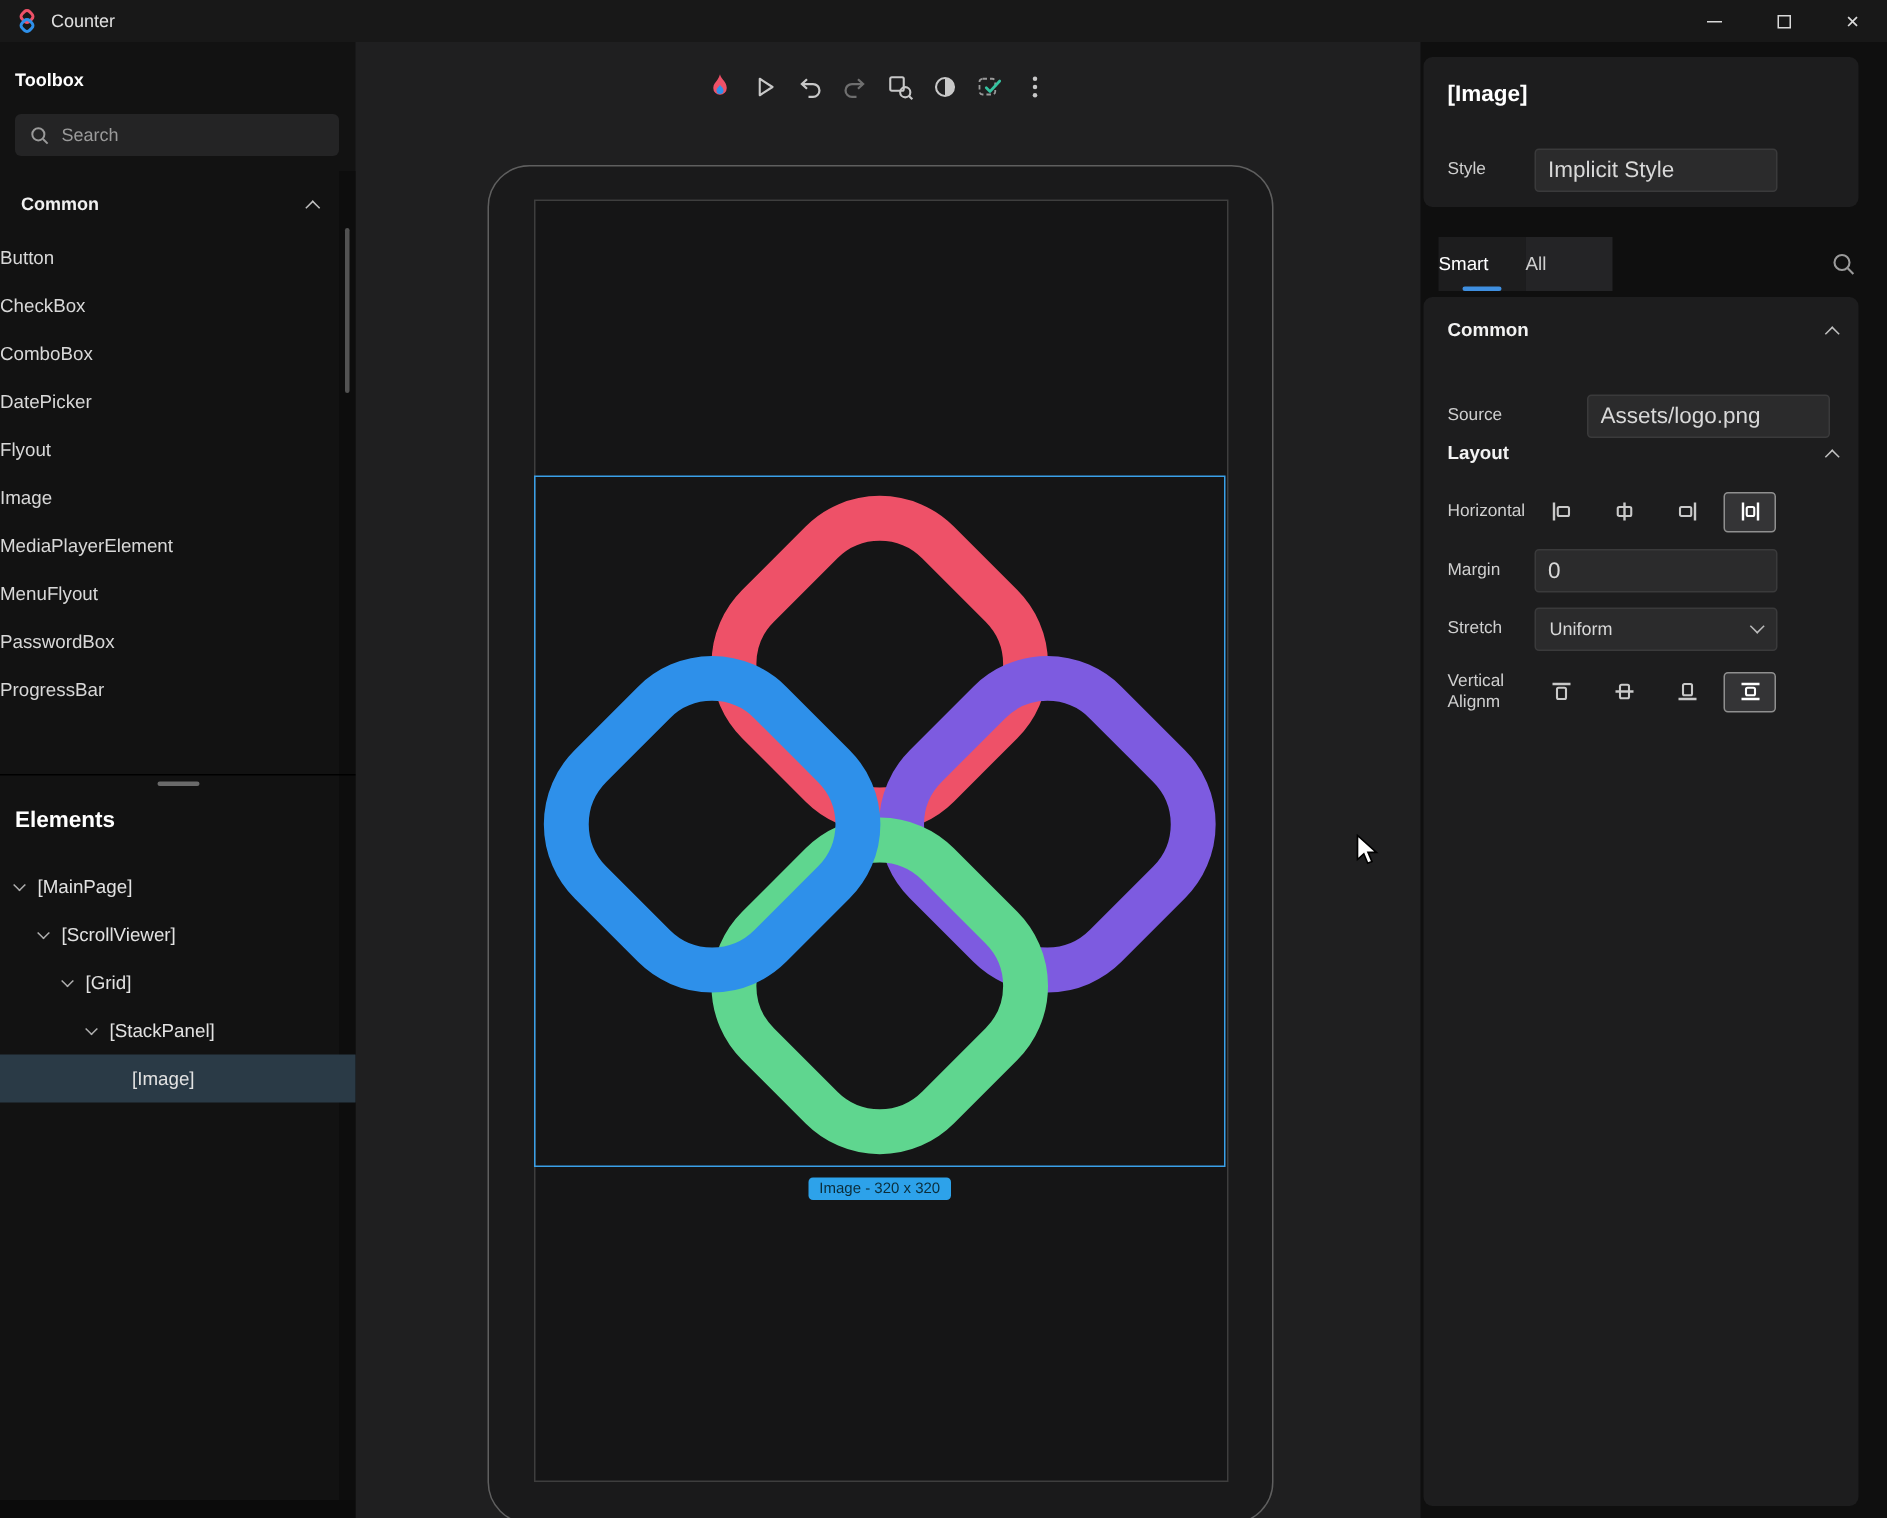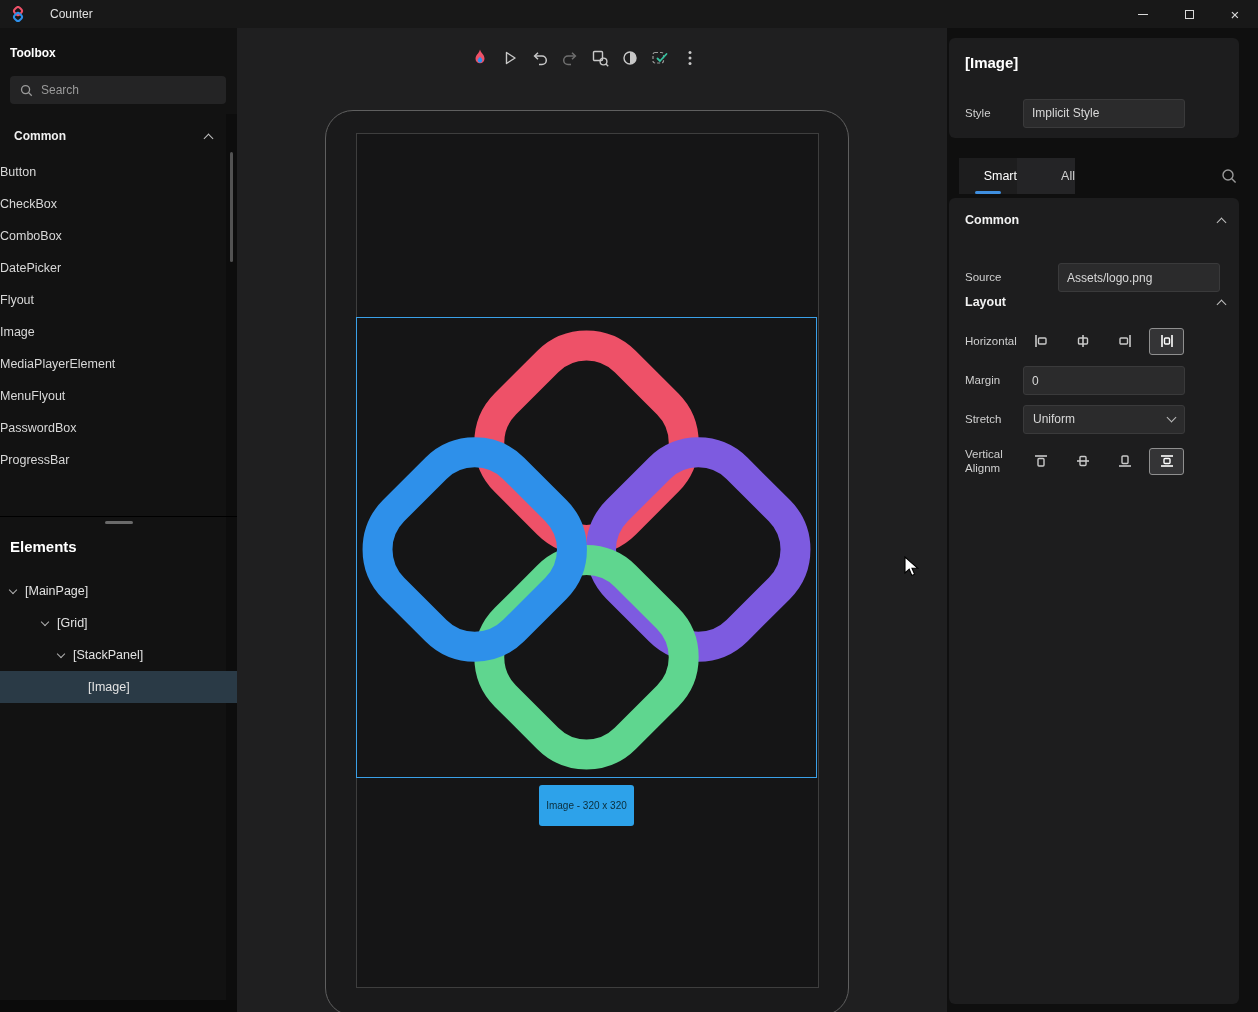--- a/index.html
+++ b/index.html
@@ -1,20 +1,20 @@
 <!DOCTYPE html>
 <html><head>
 <meta charset="utf-8">
 <style>
   * { margin:0; padding:0; box-sizing:border-box; }
   html,body { width:1258px; height:1012px; overflow:hidden; }
   body { position:relative; background:#1f1f20; font-family:"Liberation Sans", sans-serif; color:#e6e6e6; }
 
   
-  .titlebar { position:absolute; left:0; top:0; width:1258px; height:28px; background:#181818; display:flex; align-items:center; z-index:50;gap:16px; }
+  .titlebar { position:absolute; left:0; top:0; width:1258px; height:28px; background:#181818; display:flex; align-items:center; z-index:50; }
   .app-icon { margin-left:10px; width:16px; height:16px; }
   .app-title { margin-left:8px; font-size:12px; color:#e0e0e0; }
   .win-controls { margin-left:auto; display:flex; height:28px; }
   .win-btn { width:46px; height:28px; display:flex; align-items:center; justify-content:center; color:#d9d9d9; }
   .glyph-min { width:10px; height:1px; background:#d9d9d9; }
   .glyph-max { width:9px; height:9px; border:1px solid #d9d9d9; }
   .glyph-close { font-size:15px; line-height:1; }
 
   
   .sidebar { position:absolute; left:0; top:28px; width:237px; height:984px; background:#121212; z-index:10; }
@@ -42,32 +42,32 @@
 
   
   .canvas { position:absolute; left:237px; top:28px; width:710px; height:984px; background:#1f1f20; overflow:hidden; }
   .dtoolbar { position:absolute; left:233px; top:16px; height:28px; display:flex; align-items:center; gap:10px; }
   .dt-icon { width:20px; height:20px; display:flex; align-items:center; justify-content:center; }
   .device { position:absolute; left:88px; top:82px; width:524px; height:906px; border:1px solid #5f5f5f; border-radius:28px; background:#1a1a1b; }
   .page { position:absolute; left:30px; top:22px; width:463px; height:855px; border:1px solid #3e3e3e; background:#151516; }
   .selection { position:absolute; left:119px; top:289px; width:461px; height:461px; border:1.5px solid #3aa0e8; overflow:hidden; }
   .selection svg { display:block; width:100%; height:100%; }
   .badge-wrap { position:absolute; left:119px; top:757px; width:461px; display:flex; justify-content:center; }
-  .badge { background:#2da2ea; color:#0b2d3a; font-size:10px; padding:15px 7px; border-radius:3px; }
+  .badge { background:#2da2ea; color:#0b2d3a; font-size:10px; padding:2px 7px; border-radius:3px; }
 
   
   .inspector { position:absolute; left:947px; top:28px; width:311px; height:984px; background:#0f0f0f; }
   .card { position:absolute; left:2px; width:290px; background:#1d1d1e; border-radius:6px; }
   .card1 { top:10px; height:100px; }
   .insp-title { position:absolute; left:16px; top:16px; font-size:15px; font-weight:bold; color:#fff; }
   .row-style { position:absolute; left:16px; top:60px; right:14px; height:30px; display:flex; align-items:center; }
   .prop-label { width:58px; font-size:11.5px; color:#cfcfcf; line-height:1.25; overflow-wrap:anywhere; flex:none; }
-  .prop-input { width:162px; height:29px; background:#2b2b2c; border:1px solid #3a3a3b; border-radius:3px; color:#d8d8d8; font-size:12px; padding:0 8px; font-family:"Liberation Sans", sans-serif; outline:none; }
+  .prop-input { width:162px; height:29px; background:#2b2b2c; border:1px solid #3a3a3b; border-radius:3px; color:#d8d8d8; font-size:15px; padding:0 8px; font-family:"Liberation Sans", sans-serif; outline:none; }
   .tabs { position:absolute; left:12px; top:130px; height:36px; display:flex; }
-  .tab { width:58px; height:36px; display:flex; align-items:center; justify-content:flex-end; font-size:12.5px; position:relative; color:#cfcfcf; }
+  .tab { width:58px; height:36px; display:flex; align-items:center; justify-content:flex-start; font-size:12.5px; position:relative; color:#cfcfcf; }
   .tab.active { color:#fff; background:#1d1d1e; }
   .tab.inactive { background:#242426; }
   .tab-underline { position:absolute; bottom:0; left:16px; width:26px; height:3px; background:#3f8fe0; border-radius:2px; }
   .tabs-search { position:absolute; right:20px; top:139px; width:18px; height:18px; }
   .card2 { top:170px; bottom:8px; }
   .sec-hdr { position:absolute; left:16px; right:14px; height:28px; display:flex; align-items:center; }
   .sec-hdr .sec-label { font-size:12.5px; font-weight:bold; color:#f2f2f2; }
   .p-row { position:absolute; left:16px; right:12px; display:flex; align-items:center; }
   .dropdown { width:162px; height:29px; background:#2b2b2c; border:1px solid #3a3a3b; border-radius:3px; display:flex; align-items:center; padding:0 9px; font-size:12px; color:#d8d8d8; }
   .dropdown .chev { margin-left:auto; border-color:#bbb; }
@@ -137,20 +137,24 @@
     <div class="grip"></div>
   </div>
 
   <div class="elements-title">Elements</div>
 
   <div class="tree">
     <div class="tree-row" style="padding-left:10px;">
       <span class="tchev"></span>
       <span>[MainPage]</span>
     </div>
+    <div class="tree-row" style="padding-left:26px;">
+      <span class="tchev"></span>
+      <span>[ScrollViewer]</span>
+    </div>
     <div class="tree-row" style="padding-left:42px;">
       <span class="tchev"></span>
       <span>[Grid]</span>
     </div>
     <div class="tree-row" style="padding-left:58px;">
       <span class="tchev"></span>
       <span>[StackPanel]</span>
     </div>
     <div class="tree-row selected" style="padding-left:88px;">
       <span>[Image]</span>

